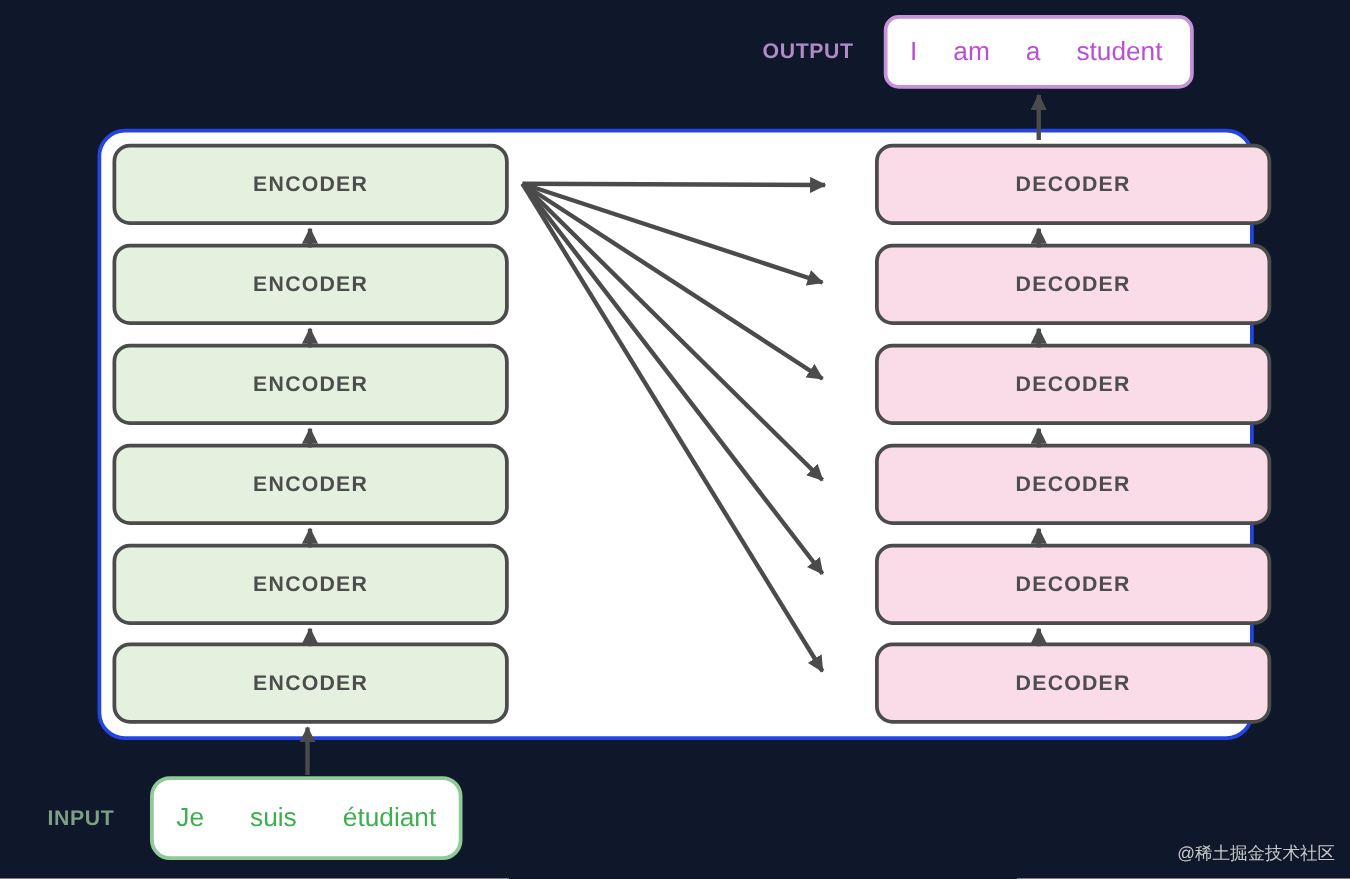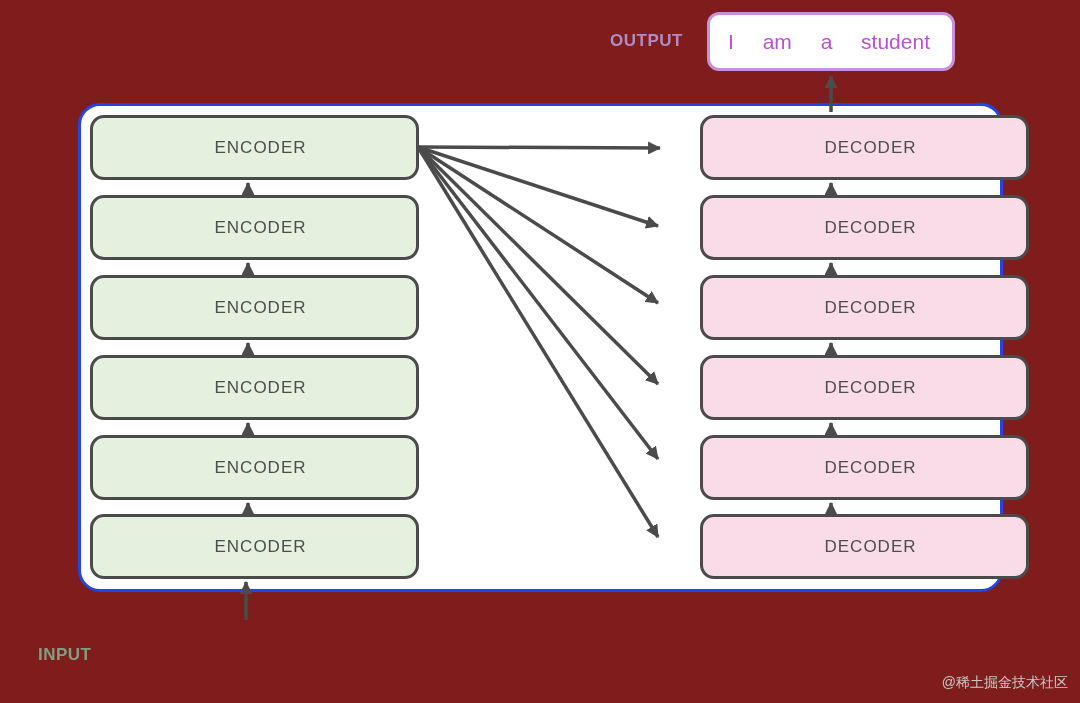--- a/index.html
+++ b/index.html
@@ -1,40 +1,39 @@
 <!DOCTYPE html>
 <html><head>
 <meta charset="utf-8">
 <style>
   html, body { margin: 0; padding: 0; background: #ffffff; }
   .canvas {
     position: relative;
     width: 1080px;
     height: 703px;
-    background: #7f1d1d;
+    background: #0f172a;
     font-family: "Liberation Sans", "DejaVu Sans", sans-serif;
     overflow: hidden;
   }
   .frame {
     position: absolute;
     left: 78px; top: 103px;
     width: 919px; height: 483px;
     border: 3px solid #2544e4;
     border-radius: 22px;
     background: #ffffff;
   }
   .box {
     position: absolute;
     width: 311px; height: 59px;
     border: 3px solid #4b4b4b;
     border-radius: 14px;
     display: flex; align-items: center; justify-content: center;
-    font-size: 17px; font-weight: 400; letter-spacing: 1px;
+    font-size: 17px; font-weight: 700; letter-spacing: 1px;
     color: #4d4d4d;
-    padding-left: 12px;
   }
   .enc { left: 90px; background: #e4f1df; }
   .dec { left: 700px; background: #fadce8; }
   .arrows {
     position: absolute; left: 0; top: 0;
     width: 1080px; height: 703px;
     pointer-events: none;
   }
   .token-box {
     position: absolute;
@@ -94,20 +93,25 @@
   <div class="box enc" style="top:514px">ENCODER</div>
 
   <div class="box dec" style="top:115px">DECODER</div>
   <div class="box dec" style="top:195px">DECODER</div>
   <div class="box dec" style="top:275px">DECODER</div>
   <div class="box dec" style="top:355px">DECODER</div>
   <div class="box dec" style="top:435px">DECODER</div>
   <div class="box dec" style="top:514px">DECODER</div>
 
   <div class="side-label input-label">INPUT</div>
+  <div class="token-box input-box">
+    <span>Je</span>
+    <span>suis</span>
+    <span>étudiant</span>
+  </div>
 
   <svg class="arrows" viewBox="0 0 1080 703">
     <defs>
       <marker id="ah" markerUnits="userSpaceOnUse" markerWidth="13" markerHeight="13" viewBox="0 0 12 12" refX="11" refY="6" orient="auto">
         <path d="M0,0 L12,6 L0,12 z" fill="#4b4b4b"></path>
       </marker>
     </defs>
     <g stroke="#4b4b4b" stroke-width="3.5" fill="none">
 
       <line x1="418" y1="147" x2="660" y2="148" marker-end="url(#ah)"></line>

